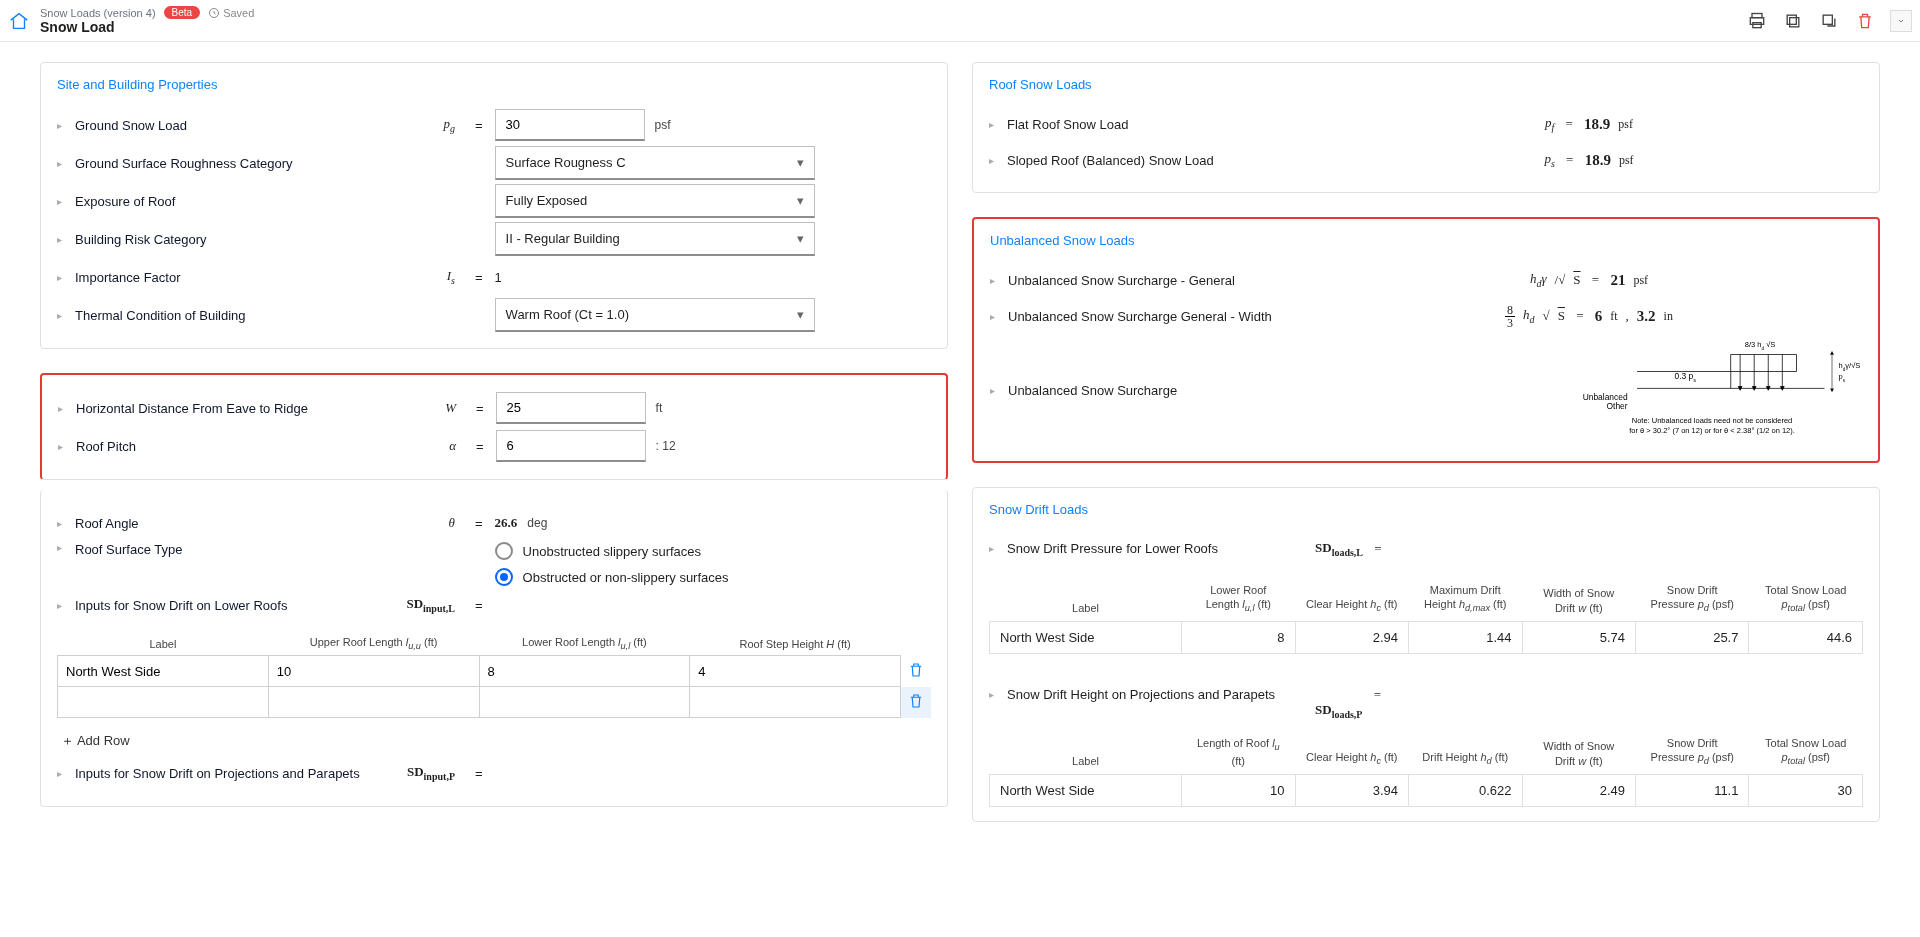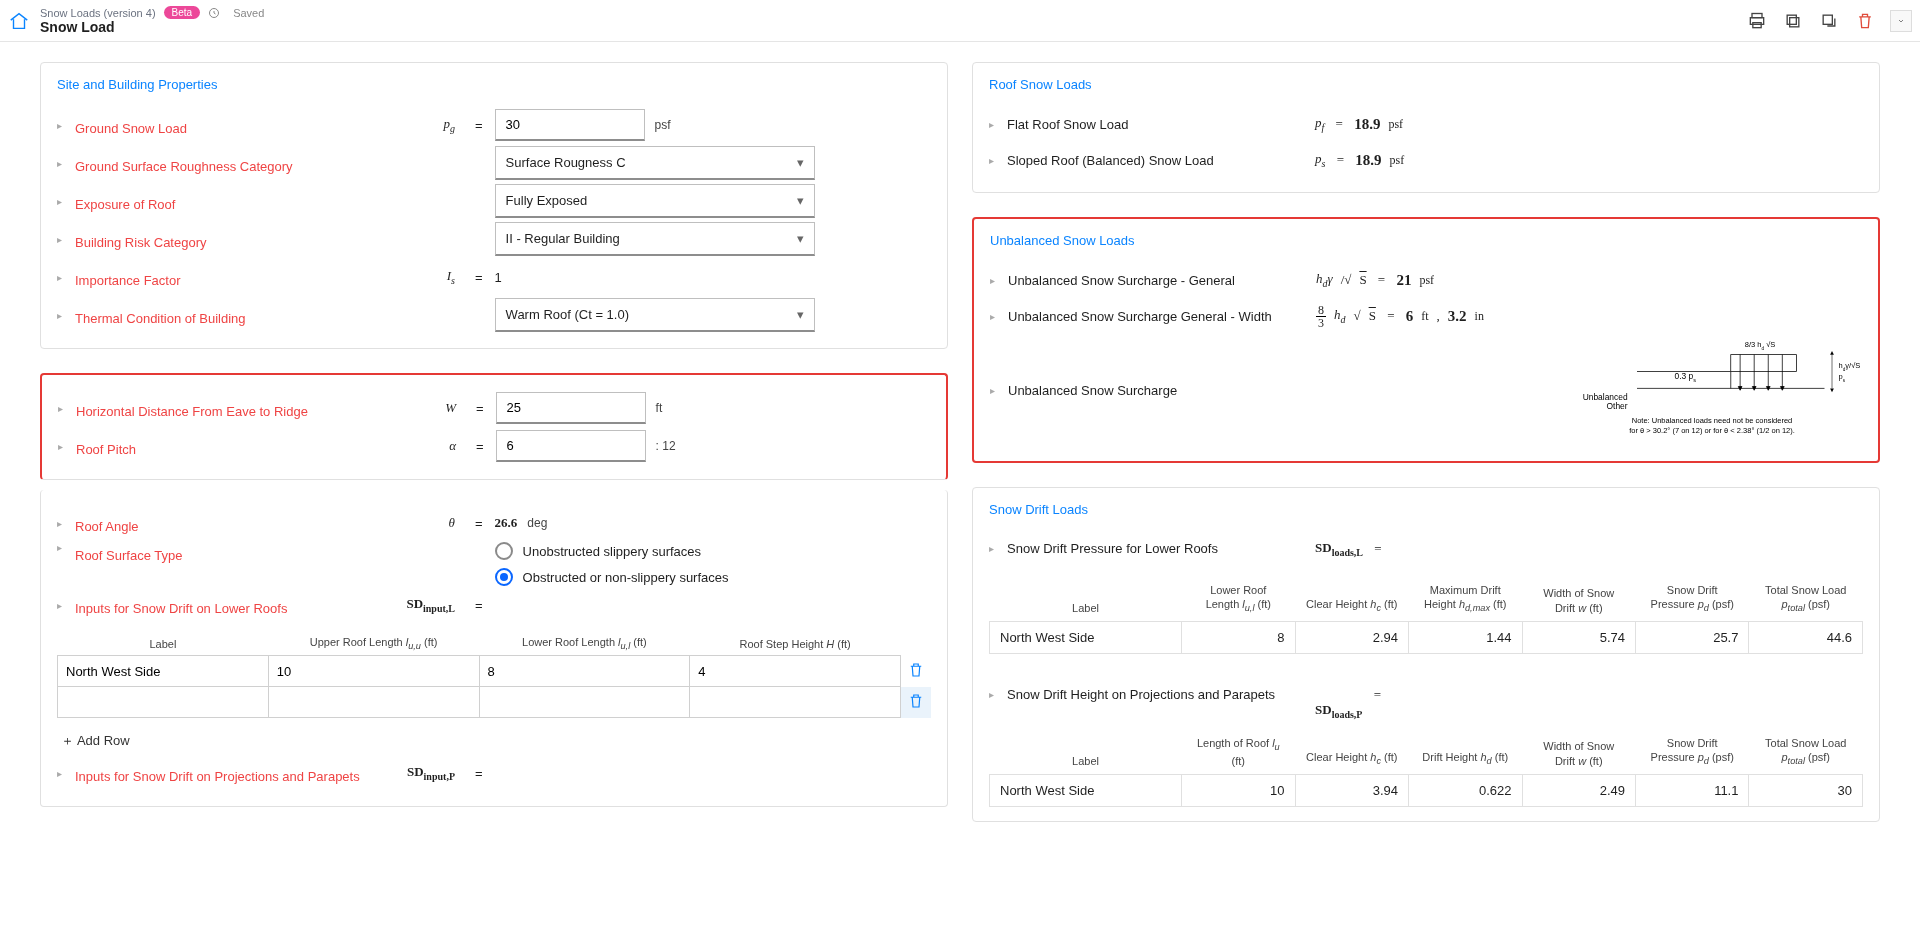--- a/index.html
+++ b/index.html
@@ -3,56 +3,56 @@
 <meta charset="utf-8">
 <style>
 * { box-sizing: border-box; margin: 0; padding: 0; }
 body { font-family: -apple-system, BlinkMacSystemFont, "Segoe UI", Arial, sans-serif; font-size: 13px; color: #1f1f1f; background: #fff; }
 
 .header { display: flex; align-items: center; padding: 6px 8px; border-bottom: 1px solid #e5e5e5; background: #fff; }
 .header-left { display: flex; align-items: center; gap: 10px; flex: 1; }
 .app-icon { width: 22px; height: 22px; display: flex; align-items: center; justify-content: center; }
 .header-titles { display: flex; flex-direction: column; }
 .breadcrumb { display: flex; align-items: center; gap: 8px; font-size: 11px; color: #6b7280; }
-.badge { background: #ec4899; color: #fff; border-radius: 10px; padding: 1px 8px; font-size: 10px; font-weight: 500; }
-.saved { color: #888; font-size: 11px; display: flex; align-items: center; gap: 13px; }
+.badge { background: #ef4444; color: #fff; border-radius: 10px; padding: 1px 8px; font-size: 10px; font-weight: 500; }
+.saved { color: #888; font-size: 11px; display: flex; align-items: center; gap: 3px; }
 .page-title { font-weight: 700; font-size: 14px; color: #1f1f1f; }
 .header-actions { display: flex; gap: 14px; align-items: center; }
 .icon-btn { width: 22px; height: 22px; cursor: pointer; display: flex; align-items: center; justify-content: center; color: #444; }
 .icon-btn.danger { color: #e04b3b; }
 .chevron-down { border: 1px solid #ddd; padding: 6px; background: #f8f8f8; }
 
 .main { display: flex; gap: 24px; padding: 20px 40px; }
 .col { flex: 1; display: flex; flex-direction: column; gap: 24px; min-width: 0; }
 
 .panel { border: 1px solid #e0e0e0; border-radius: 4px; padding: 14px 16px; background: #fff; }
 .panel.highlight { border: 2px solid #e53935; }
 .panel-title { color: #0a84ff; font-size: 13px; font-weight: 400; margin-bottom: 14px; }
 
 .row { display: flex; align-items: center; min-height: 38px; gap: 8px; }
 .row .caret { color: #aaa; font-size: 10px; width: 10px; }
-.row-label { flex: 0 0 300px; color: #ef4444; margin-top: 6px; }
+.row-label { flex: 0 0 300px; color: #0f172a; }
 .row-sym { flex: 0 0 80px; text-align: right; padding-right: 8px; font-family: "Cambria Math", Georgia, serif; font-style: italic; }
 .eq { padding: 0 4px; }
 .row-ctrl { flex: 1; display: flex; align-items: center; gap: 6px; }
 .row-unit { color: #444; font-size: 12px; padding-left: 4px; }
 
 input[type=text].num { width: 150px; height: 32px; border: 1px solid #bfbfbf; border-bottom: 2px solid #8d8d8d; padding: 0 10px; font-size: 13px; }
 .select { width: 320px; height: 34px; border: 1px solid #bfbfbf; border-bottom: 2px solid #8d8d8d; padding: 0 10px; font-size: 13px; display: flex; align-items: center; justify-content: space-between; background: #fff; cursor: pointer; }
 .select .tri { color: #666; }
 .radio-group { display: flex; flex-direction: column; gap: 8px; }
 .radio-opt { display: flex; align-items: center; gap: 10px; }
 .radio-opt .circ { width: 18px; height: 18px; border: 2px solid #8a8a8a; border-radius: 50%; position: relative; }
 .radio-opt.active .circ { border-color: #0a66ff; }
 .radio-opt.active .circ::after { content: ""; position: absolute; inset: 3px; border-radius: 50%; background: #0a66ff; }
 
 .result-row { display: flex; align-items: center; min-height: 36px; gap: 8px; }
 .result-row .caret { color: #aaa; font-size: 10px; width: 10px; }
 .result-row .label { flex: 0 0 300px; }
-.result-row .expr { flex: 1; font-family: "Cambria Math", Georgia, serif; text-align: center; display: flex; align-items: center; gap: 8px; }
+.result-row .expr { flex: 1; font-family: "Cambria Math", Georgia, serif; text-align: center; display: flex; align-items: center; justify-content: center; gap: 8px; }
 .result-row .val { font-weight: 700; font-family: "Cambria Math", Georgia, serif; font-size: 15px; }
 .result-row .unit { font-size: 12px; }
 
 .tiny-table { width: 100%; border-collapse: collapse; margin-top: 8px; }
 .tiny-table th { font-size: 11px; color: #444; font-weight: 400; text-align: center; padding: 4px 6px; }
 .tiny-table td { border: 1px solid #d0d0d0; padding: 0; }
 .tiny-table td input { width: 100%; border: none; height: 30px; padding: 0 8px; font-size: 13px; }
 .tiny-table tr.blank td { background: #eaf3fb; }
 .del-col { width: 30px; text-align: center; color: #0a84ff; cursor: pointer; border: none !important; }
 .add-row { margin-top: 10px; color: #333; cursor: pointer; font-size: 13px; padding: 4px; }

